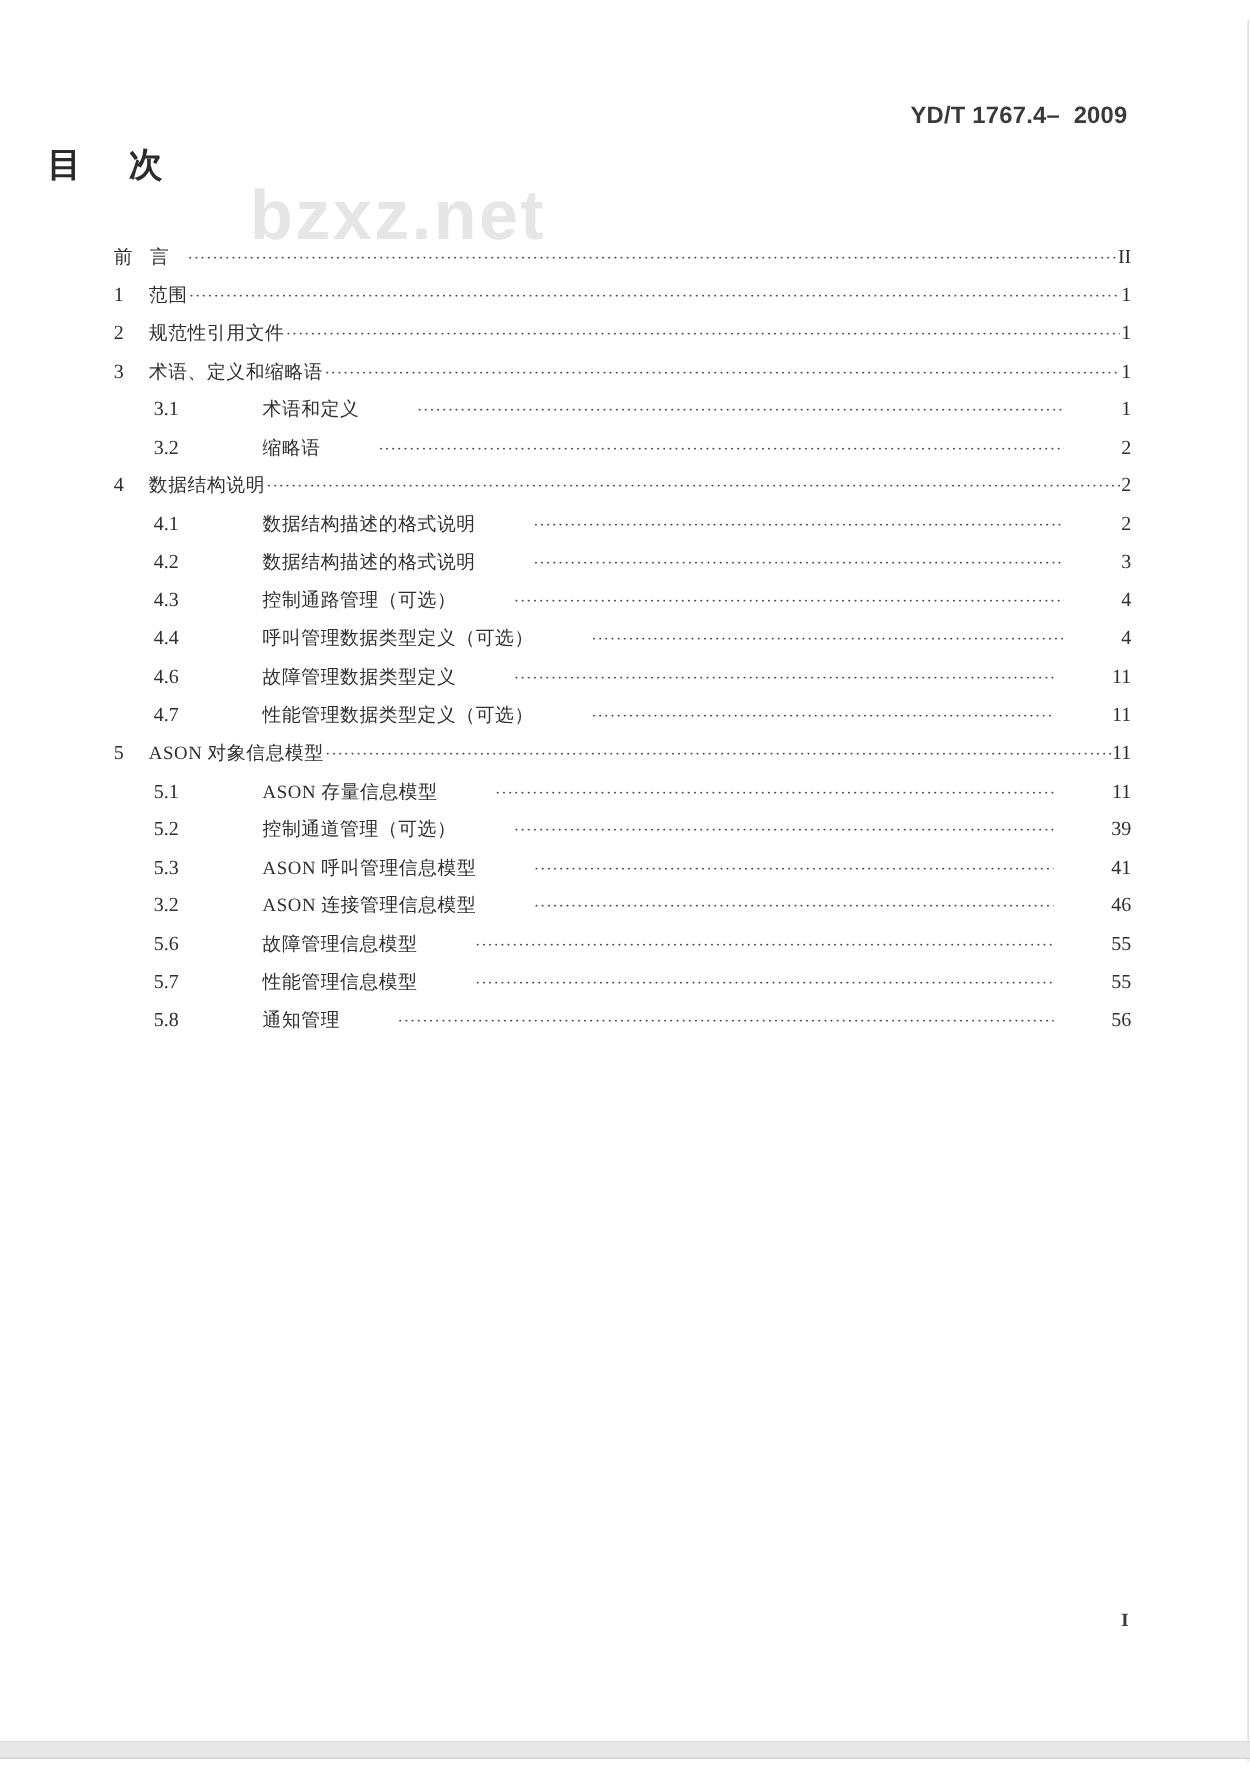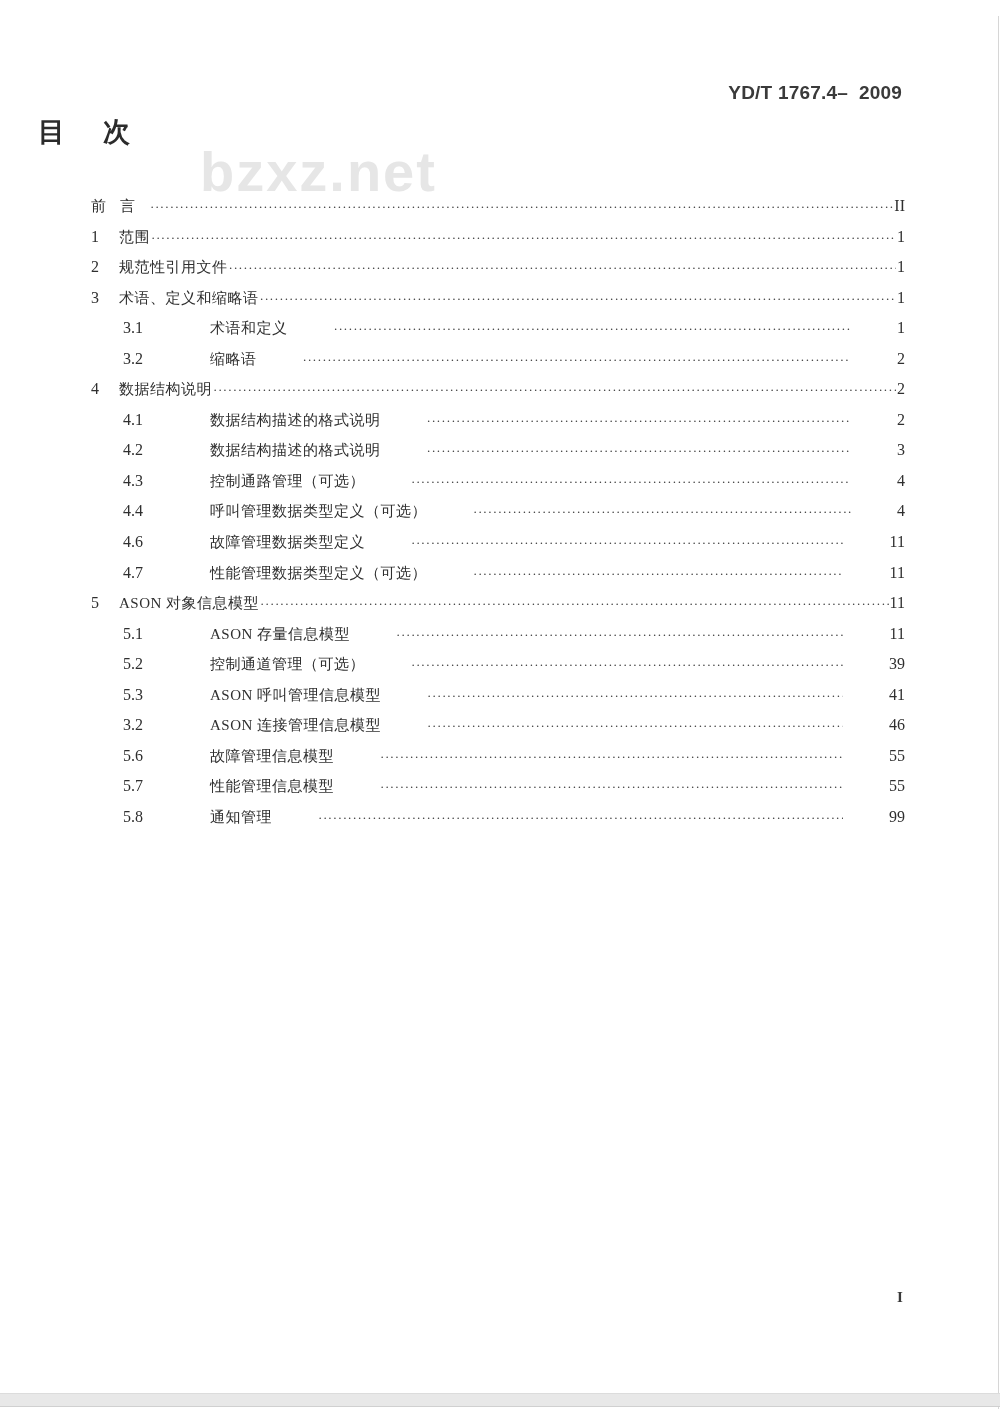--- a/index.html
+++ b/index.html
@@ -258,20 +258,20 @@
     <div class="toc-row sub">
       <span class="num">5.7</span>
       <span class="label">性能管理信息模型</span>
       <span class="leader"></span>
       <span class="page-num">55</span>
     </div>
     <div class="toc-row sub">
       <span class="num">5.8</span>
       <span class="label">通知管理</span>
       <span class="leader"></span>
-      <span class="page-num">99</span>
+      <span class="page-num">56</span>
     </div>
   </div>
 
   <div class="footer-page">I</div>
 </div>
 
 <div class="bottom-bar"></div>
 
 </body></html>

